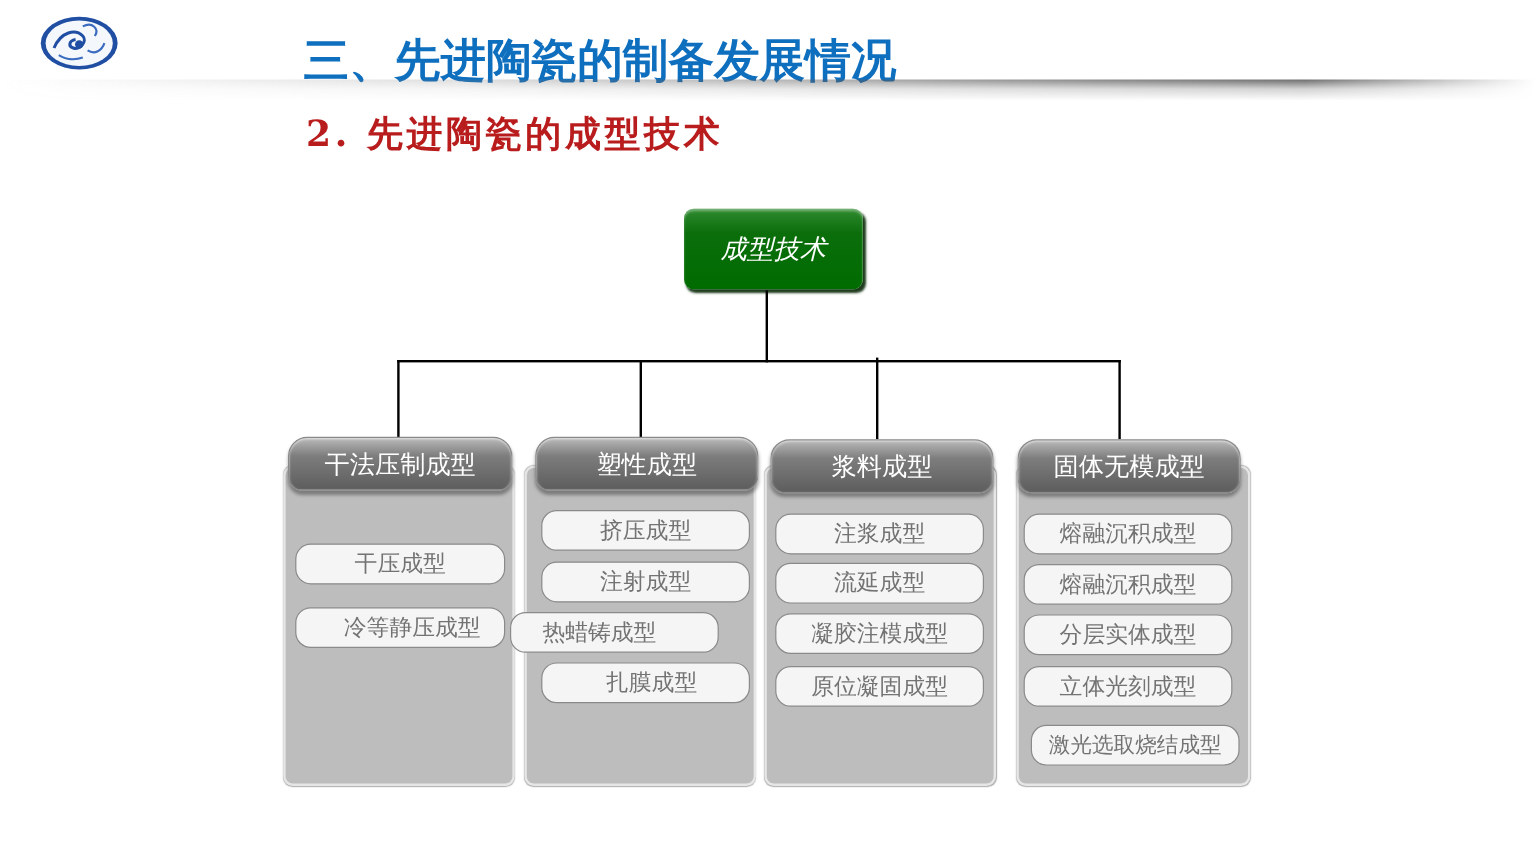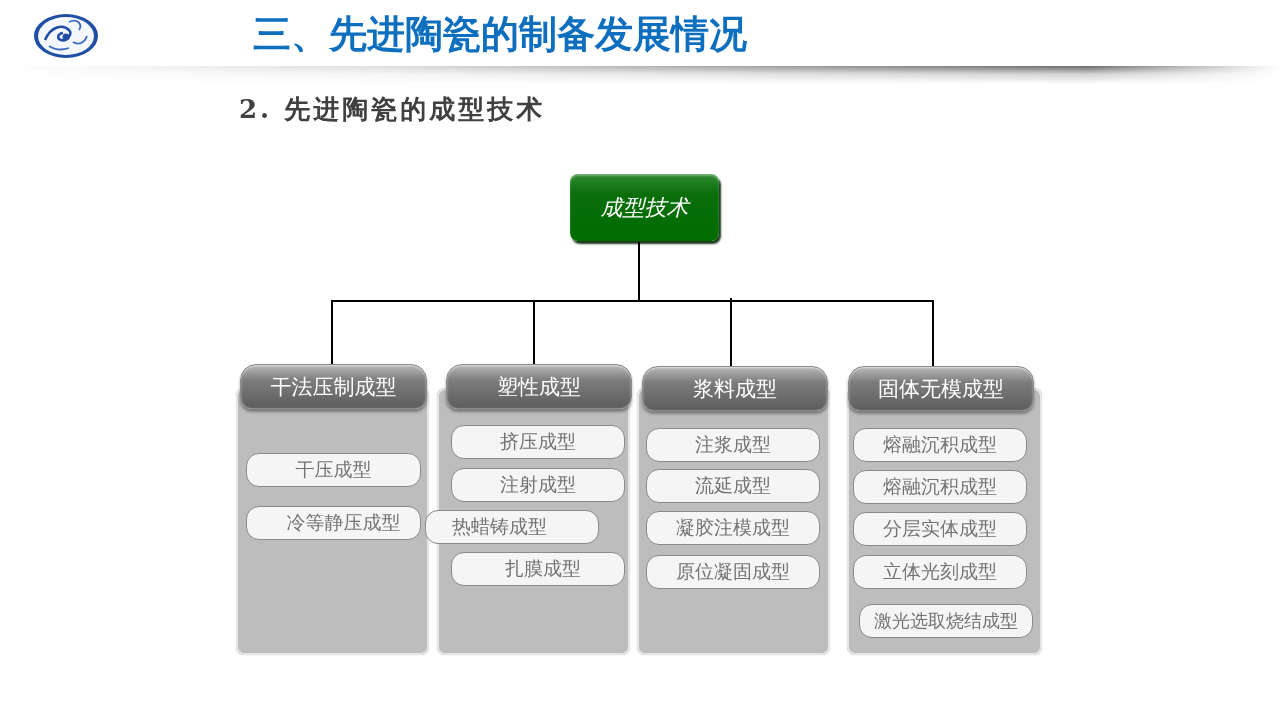--- a/index.html
+++ b/index.html
@@ -1,26 +1,26 @@
 <!DOCTYPE html>
 <html><head>
 <meta charset="utf-8">
 <style>
   html, body { margin:0; padding:0; }
   body { width:1280px; height:720px; position:relative; background:#ffffff; overflow:hidden;
          font-family:"DejaVu Sans","Liberation Sans",sans-serif; }
   .logo { position:absolute; left:33px; top:12px; width:66px; height:48px; }
-  .page-title { position:absolute; left:253px; top:6px; font-size:38px; font-weight:bold;
+  .page-title { position:absolute; left:253px; top:22px; font-size:38px; font-weight:bold;
                 color:#0f6fbf; letter-spacing:0px; line-height:56px; white-space:nowrap; }
   .header-shadow { position:absolute; left:0; top:66px; width:1280px; height:18px;
         background:linear-gradient(to right, rgba(255,255,255,0) 0%, rgba(120,120,120,0.25) 30%, rgba(80,80,80,0.85) 85%, rgba(255,255,255,0) 100%);
         -webkit-mask-image:linear-gradient(to bottom, #000 0%, rgba(0,0,0,0.3) 45%, transparent 100%);
         mask-image:linear-gradient(to bottom, #000 0%, rgba(0,0,0,0.3) 45%, transparent 100%); }
-  .section-title { position:absolute; left:239px; top:92px; font-size:26px; font-weight:bold;
-        color:#404040; font-family:"DejaVu Serif","Liberation Serif",serif; letter-spacing:3px; white-space:nowrap; }
+  .section-title { position:absolute; left:255px; top:92px; font-size:30px; font-weight:bold;
+        color:#b91c1c; font-family:"DejaVu Serif","Liberation Serif",serif; letter-spacing:3px; white-space:nowrap; }
   .root-box { position:absolute; left:570px; top:174px; width:149px; height:67px; border-radius:8px;
         background:linear-gradient(to bottom,#2f8a2f 0%,#0b6e0b 30%,#006c00 100%);
         box-shadow:2px 3px 2px #1d3a1d, inset 0 2px 2px rgba(255,255,255,0.35);
         color:#fff; font-size:22px; display:flex; align-items:center; justify-content:center;font-style:italic; }
   .line { position:absolute; background:#000; }
   .col-body { position:absolute; top:388px; height:267px; background:#bdbdbd; border-radius:8px;
         border:2px solid #e6e6e6; box-shadow:0 0 1px #aaa; box-sizing:border-box; }
   .col-head { position:absolute; top:364px; height:45px; border-radius:16px 16px 12px 12px;
         background:linear-gradient(to bottom,#b9b9b9 0%,#7d7d7d 35%,#5d5d5d 100%);
         box-shadow:0 3px 3px rgba(0,0,0,0.35), inset 0 1px 2px rgba(255,255,255,0.6);

